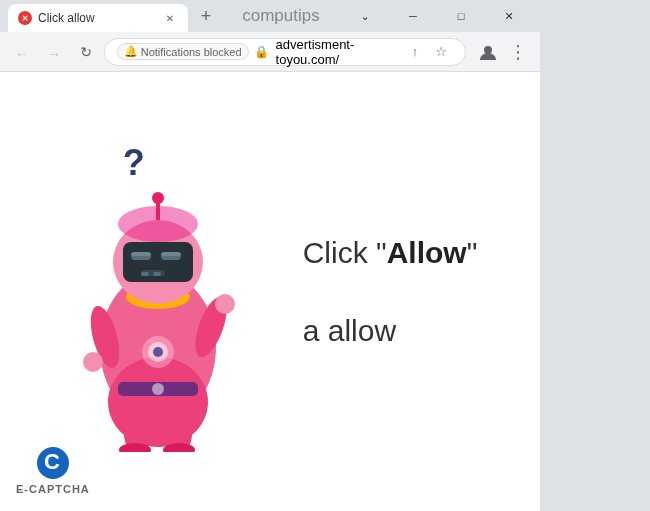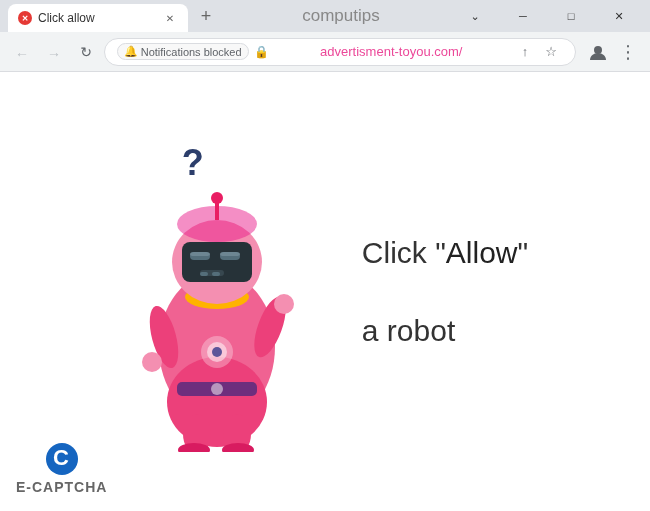--- a/index.html
+++ b/index.html
@@ -6,21 +6,21 @@
     body {
       width: 650px;
       height: 511px;
       font-family: 'Segoe UI', Arial, sans-serif;
       background: #dee1e6;
       overflow: hidden;
     }
 
     
     .window {
-      width: 650px;
+      width: 540px;
       height: 511px;
       background: #dee1e6;
       display: flex;
       flex-direction: column;
     }
 
     
     .title-bar {
       height: 32px;
       background: #dee1e6;
@@ -169,22 +169,21 @@
       border: 1px solid #dadce0;
       border-radius: 10px;
       padding: 1px 6px;
     }
     .notif-icon {
       font-size: 11px;
     }
     .address-url {
       flex: 1;
       font-size: 13px;
-      color: #ec4899;
-      text-align: center;
+      color: #000000;
     }
     .address-right {
       display: flex;
       align-items: center;
       gap: 2px;
     }
     .addr-btn {
       width: 24px;
       height: 24px;
       display: flex;
@@ -246,40 +245,40 @@
     
     .text-content {
       max-width: 220px;
     }
     .main-text {
       font-size: 30px;
       color: #333;
       line-height: 1.3;
     }
     .main-text strong {
-      font-weight: 400;
+      font-weight: 700;
       color: #222;
     }
 
     
     .ecaptcha {
       position: absolute;
       bottom: 16px;
       left: 16px;
       display: flex;
       flex-direction: column;
       align-items: center;
       gap: 2px;
     }
     .ecaptcha-logo {
       width: 36px;
       height: 36px;
     }
     .ecaptcha-label {
-      font-size: 14px;
+      font-size: 11px;
       color: #666;
       letter-spacing: 1px;
       font-weight: bold;
     }
   </style>
 </head>
 <body>
 
 <div class="window">
 
@@ -384,21 +383,21 @@
           <ellipse cx="72" cy="298" rx="16" ry="7" fill="#D81B60"></ellipse>
           <ellipse cx="116" cy="298" rx="16" ry="7" fill="#D81B60"></ellipse>
         </svg>
       </div>
 
       <div class="text-content">
         <div class="main-text">
           <span>Click "</span><strong>Allow</strong><span>"</span>
           <br>
           <br>
-          <span>a robot</span>
+          <span>a allow</span>
         </div>
       </div>
     </div>
 
     <div class="ecaptcha">
       <svg class="ecaptcha-logo" viewBox="0 0 36 36">
         <circle cx="18" cy="18" r="16" fill="#1565C0"></circle>
         <text x="9" y="24" font-family="Arial" font-size="22" font-weight="bold" fill="white">C</text>
       </svg>
       <span class="ecaptcha-label">E-CAPTCHA</span>

